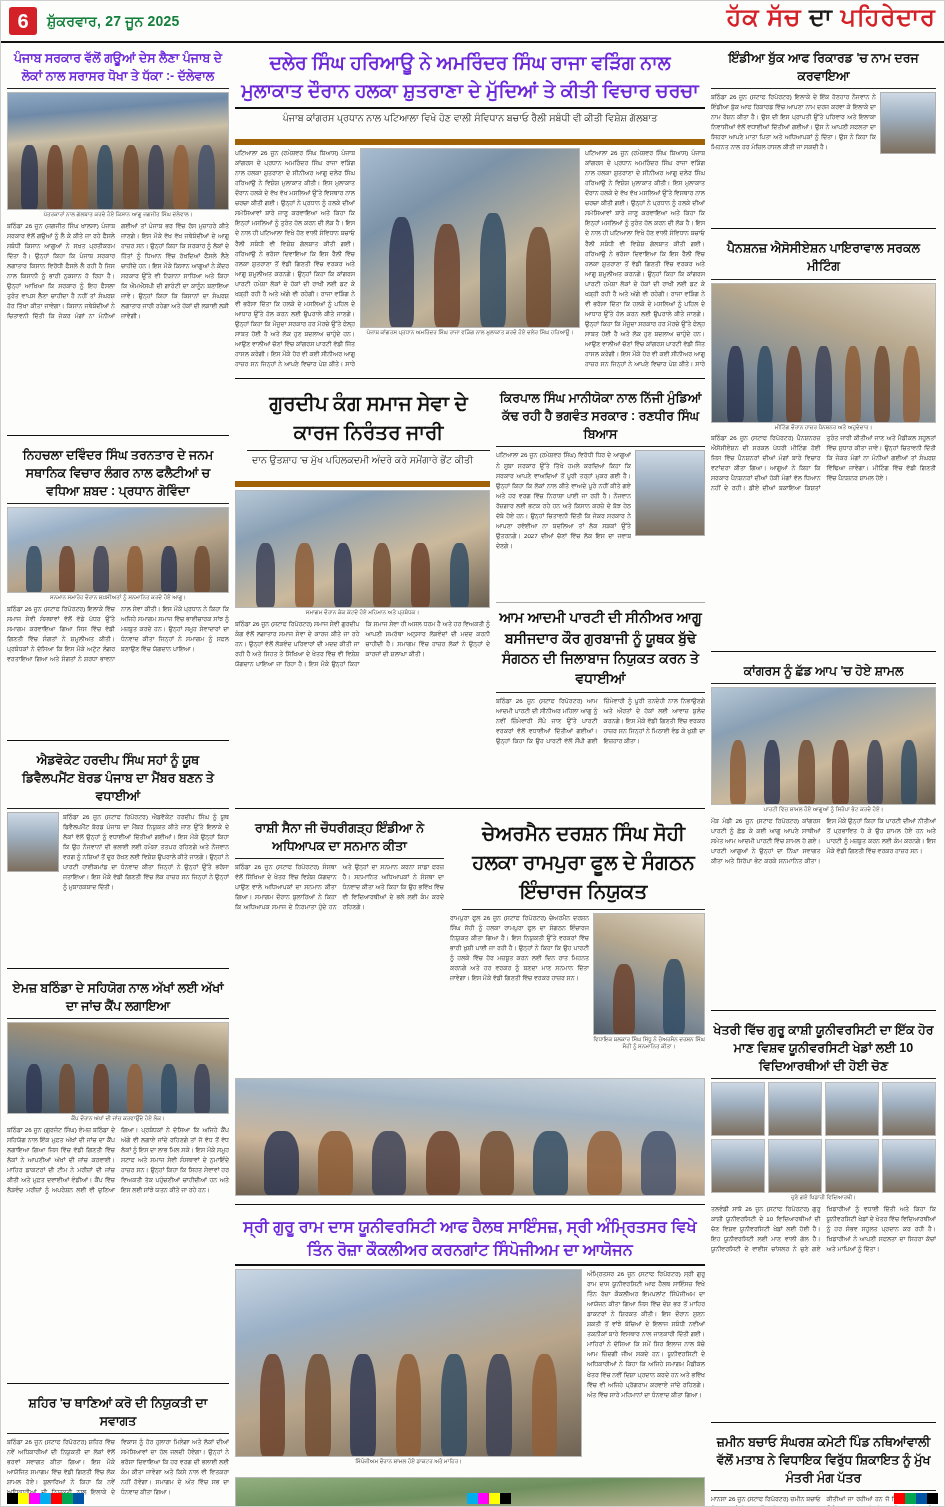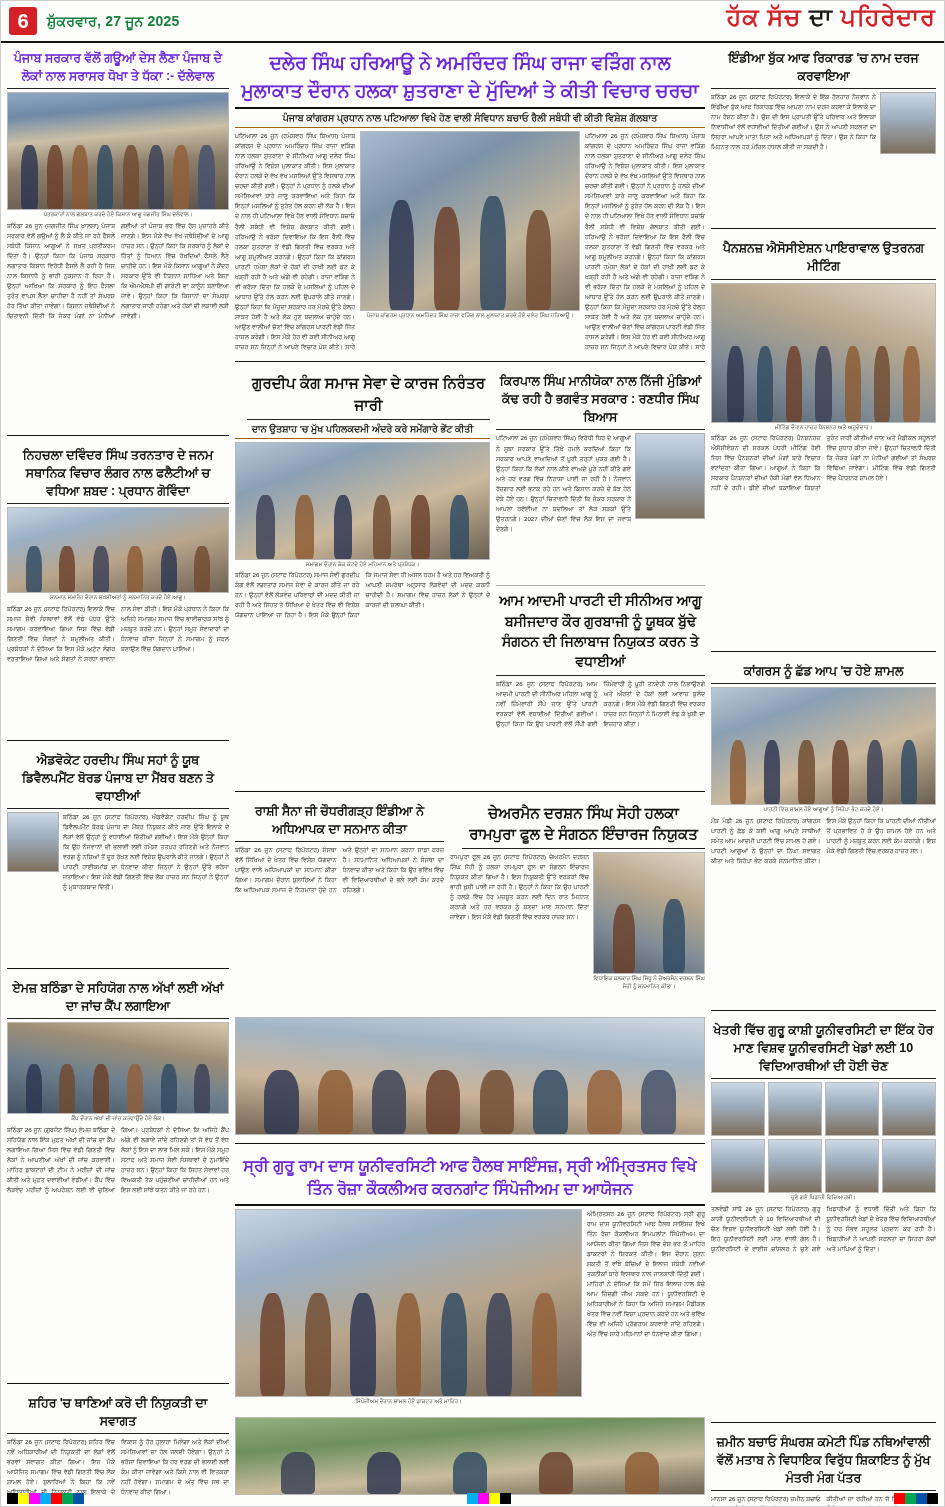--- a/index.html
+++ b/index.html
@@ -76,31 +76,31 @@
     border-bottom: 1px solid #222;
     margin-bottom: 3px;
   }
   .headline.red { color: #6d28d9; }
   .headline.big {
     font-size: 19px;
     line-height: 1.45;
     border-bottom: 2px solid #111;
   }
   .headline.mid {
-    font-size: 15px;
+    font-size: 20px;
     line-height: 1.45;
     margin-left: 12px;
   }
   .subhead {
     font-size: 9.5px;
-    font-weight: bold;
+    font-weight: normal;
     text-align: center;
     color: #222;
-    padding-bottom: 3px;
-    border-bottom: 1px solid #a16207;
+    padding-bottom: 15px;
+    border-bottom: 6px solid #a16207;
     margin-bottom: 3px;
   }
   .body-text {
     font-size: 6.2px;
     line-height: 1.62;
     color: #1c1c1c;
     text-align: justify;
     hyphens: auto;
     overflow: hidden;
   }
@@ -387,21 +387,21 @@
 
       <div>
         <div class="headline">ਇੰਡੀਆ ਬੁੱਕ ਆਫ ਰਿਕਾਰਡ 'ਚ ਨਾਮ ਦਰਜ ਕਰਵਾਇਆ</div>
         <div class="portrait-box r ph-portrait" style="width:56px;height:62px"></div>
         <div class="body-text" style="height:128px">ਬਠਿੰਡਾ 26 ਜੂਨ (ਸਟਾਫ ਰਿਪੋਰਟਰ) ਇਲਾਕੇ ਦੇ ਇੱਕ ਹੋਣਹਾਰ ਨੌਜਵਾਨ ਨੇ ਇੰਡੀਆ ਬੁੱਕ ਆਫ ਰਿਕਾਰਡ ਵਿੱਚ ਆਪਣਾ ਨਾਮ ਦਰਜ ਕਰਵਾ ਕੇ ਇਲਾਕੇ ਦਾ ਨਾਮ ਰੌਸ਼ਨ ਕੀਤਾ ਹੈ। ਉਸ ਦੀ ਇਸ ਪ੍ਰਾਪਤੀ ਉੱਤੇ ਪਰਿਵਾਰ ਅਤੇ ਇਲਾਕਾ ਨਿਵਾਸੀਆਂ ਵੱਲੋਂ ਵਧਾਈਆਂ ਦਿੱਤੀਆਂ ਗਈਆਂ। ਉਸ ਨੇ ਆਪਣੀ ਸਫਲਤਾ ਦਾ ਸਿਹਰਾ ਆਪਣੇ ਮਾਤਾ ਪਿਤਾ ਅਤੇ ਅਧਿਆਪਕਾਂ ਨੂੰ ਦਿੱਤਾ। ਉਸ ਨੇ ਕਿਹਾ ਕਿ ਮਿਹਨਤ ਨਾਲ ਹਰ ਮੰਜ਼ਿਲ ਹਾਸਲ ਕੀਤੀ ਜਾ ਸਕਦੀ ਹੈ।</div>
       </div>
 
       <div class="rule"></div>
 
       <div>
-        <div class="headline">ਪੈਨਸ਼ਨਜ਼ ਐਸੋਸੀਏਸ਼ਨ ਪਾਇਰਾਵਾਲ ਉਤਰਨਗ ਮੀਟਿੰਗ</div>
+        <div class="headline">ਪੈਨਸ਼ਨਜ਼ ਐਸੋਸੀਏਸ਼ਨ ਪਾਇਰਾਵਾਲ ਸਰਕਲ ਮੀਟਿੰਗ</div>
         <div class="photo ph-e" style="height:140px">
           <div class="people">
             <div class="person p1"></div>
               <div class="person p4"></div>
               <div class="person p2"></div>
             <div class="person p6"></div>
               <div class="person p3"></div>
               <div class="person p5"></div>
             <div class="person p7"></div>
           </div>

